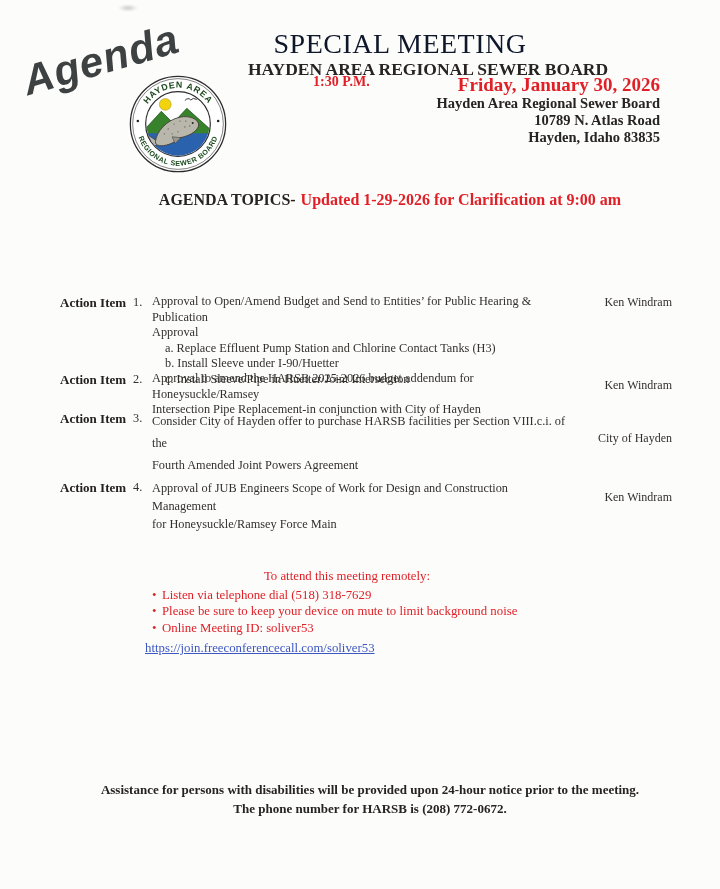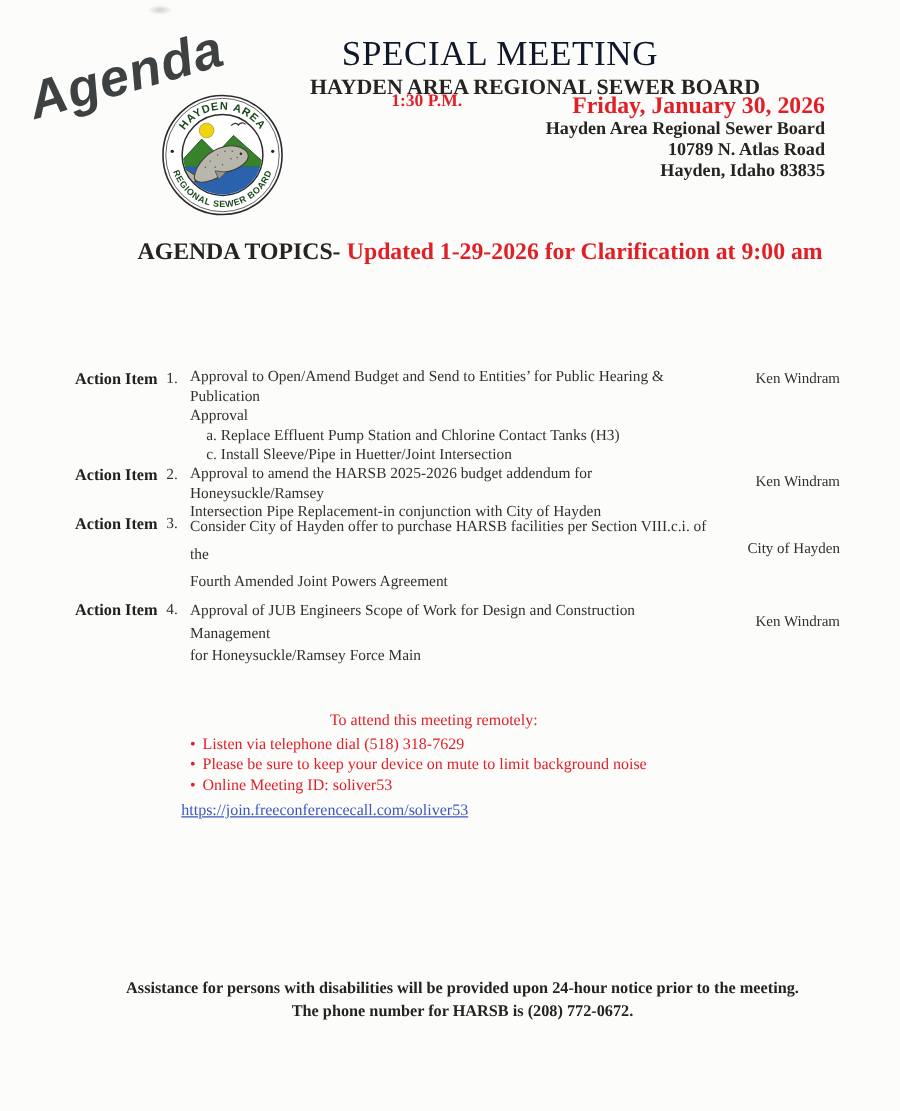--- a/index.html
+++ b/index.html
@@ -21,22 +21,22 @@
   }
   
   .title{position:absolute;top:29px;left:200px;width:400px;text-align:center;
     font-size:28px;line-height:30px;font-weight:normal;letter-spacing:.5px;color:#0f172a;}
   .org{position:absolute;top:60px;left:220px;width:416px;text-align:center;
     font-size:17.5px;line-height:18px;font-weight:bold;color:#262320;}
   .time{position:absolute;top:74px;left:313px;font-size:14px;font-weight:bold;color:#e01f26;}
   .date{position:absolute;top:74px;right:60px;font-size:19px;font-weight:bold;color:#e01f26;}
   .addr{position:absolute;top:95px;right:60px;text-align:right;
     font-size:14.5px;line-height:17px;font-weight:bold;color:#262320;}
-  .topics{position:absolute;top:191px;left:110px;width:560px;
-    font-size:19px;font-weight:bold;color:#262320;}
+  .topics{position:absolute;top:191px;left:110px;width:560px;text-align:center;
+    font-size:16px;font-weight:bold;color:#262320;}
   .topics .note{color:#e01f26;margin-left:5px;}
   
   .logo{position:absolute;left:127px;top:75px;width:102px;height:98px;}
   .logo svg{width:100%;height:100%;}
   .arc-text{fill:#1c4a1e;font-family:"Liberation Sans",sans-serif;font-weight:bold;}
   
   .agenda-rows{position:absolute;left:60px;top:0;width:612px;}
   .agenda-row{position:absolute;display:flex;width:100%;align-items:flex-start;margin-top:48px;}
   .agenda-row:nth-of-type(1){top:246px;}
   .agenda-row:nth-of-type(2){top:323px;}
@@ -136,20 +136,21 @@
 
     <div class="agenda-row">
       <div class="row-label">Action Item</div>
       <div class="row-num">1.</div>
       <div class="row-body">
         <div class="item-text">Approval to Open/Amend Budget and Send to Entities’ for Public Hearing &amp; Publication
 Approval</div>
         <div class="subitems">
 
         <div class="subitem">a. Replace Effluent Pump Station and Chlorine Contact Tanks (H3)</div>
+          <div class="subitem">b. Install Sleeve under I-90/Huetter</div>
           <div class="subitem">c. Install Sleeve/Pipe in Huetter/Joint Intersection</div>
         </div>
       </div>
       <div class="presenter">Ken Windram</div>
     </div>
 
     <div class="agenda-row">
       <div class="row-label">Action Item</div>
       <div class="row-num">2.</div>
       <div class="row-body">

